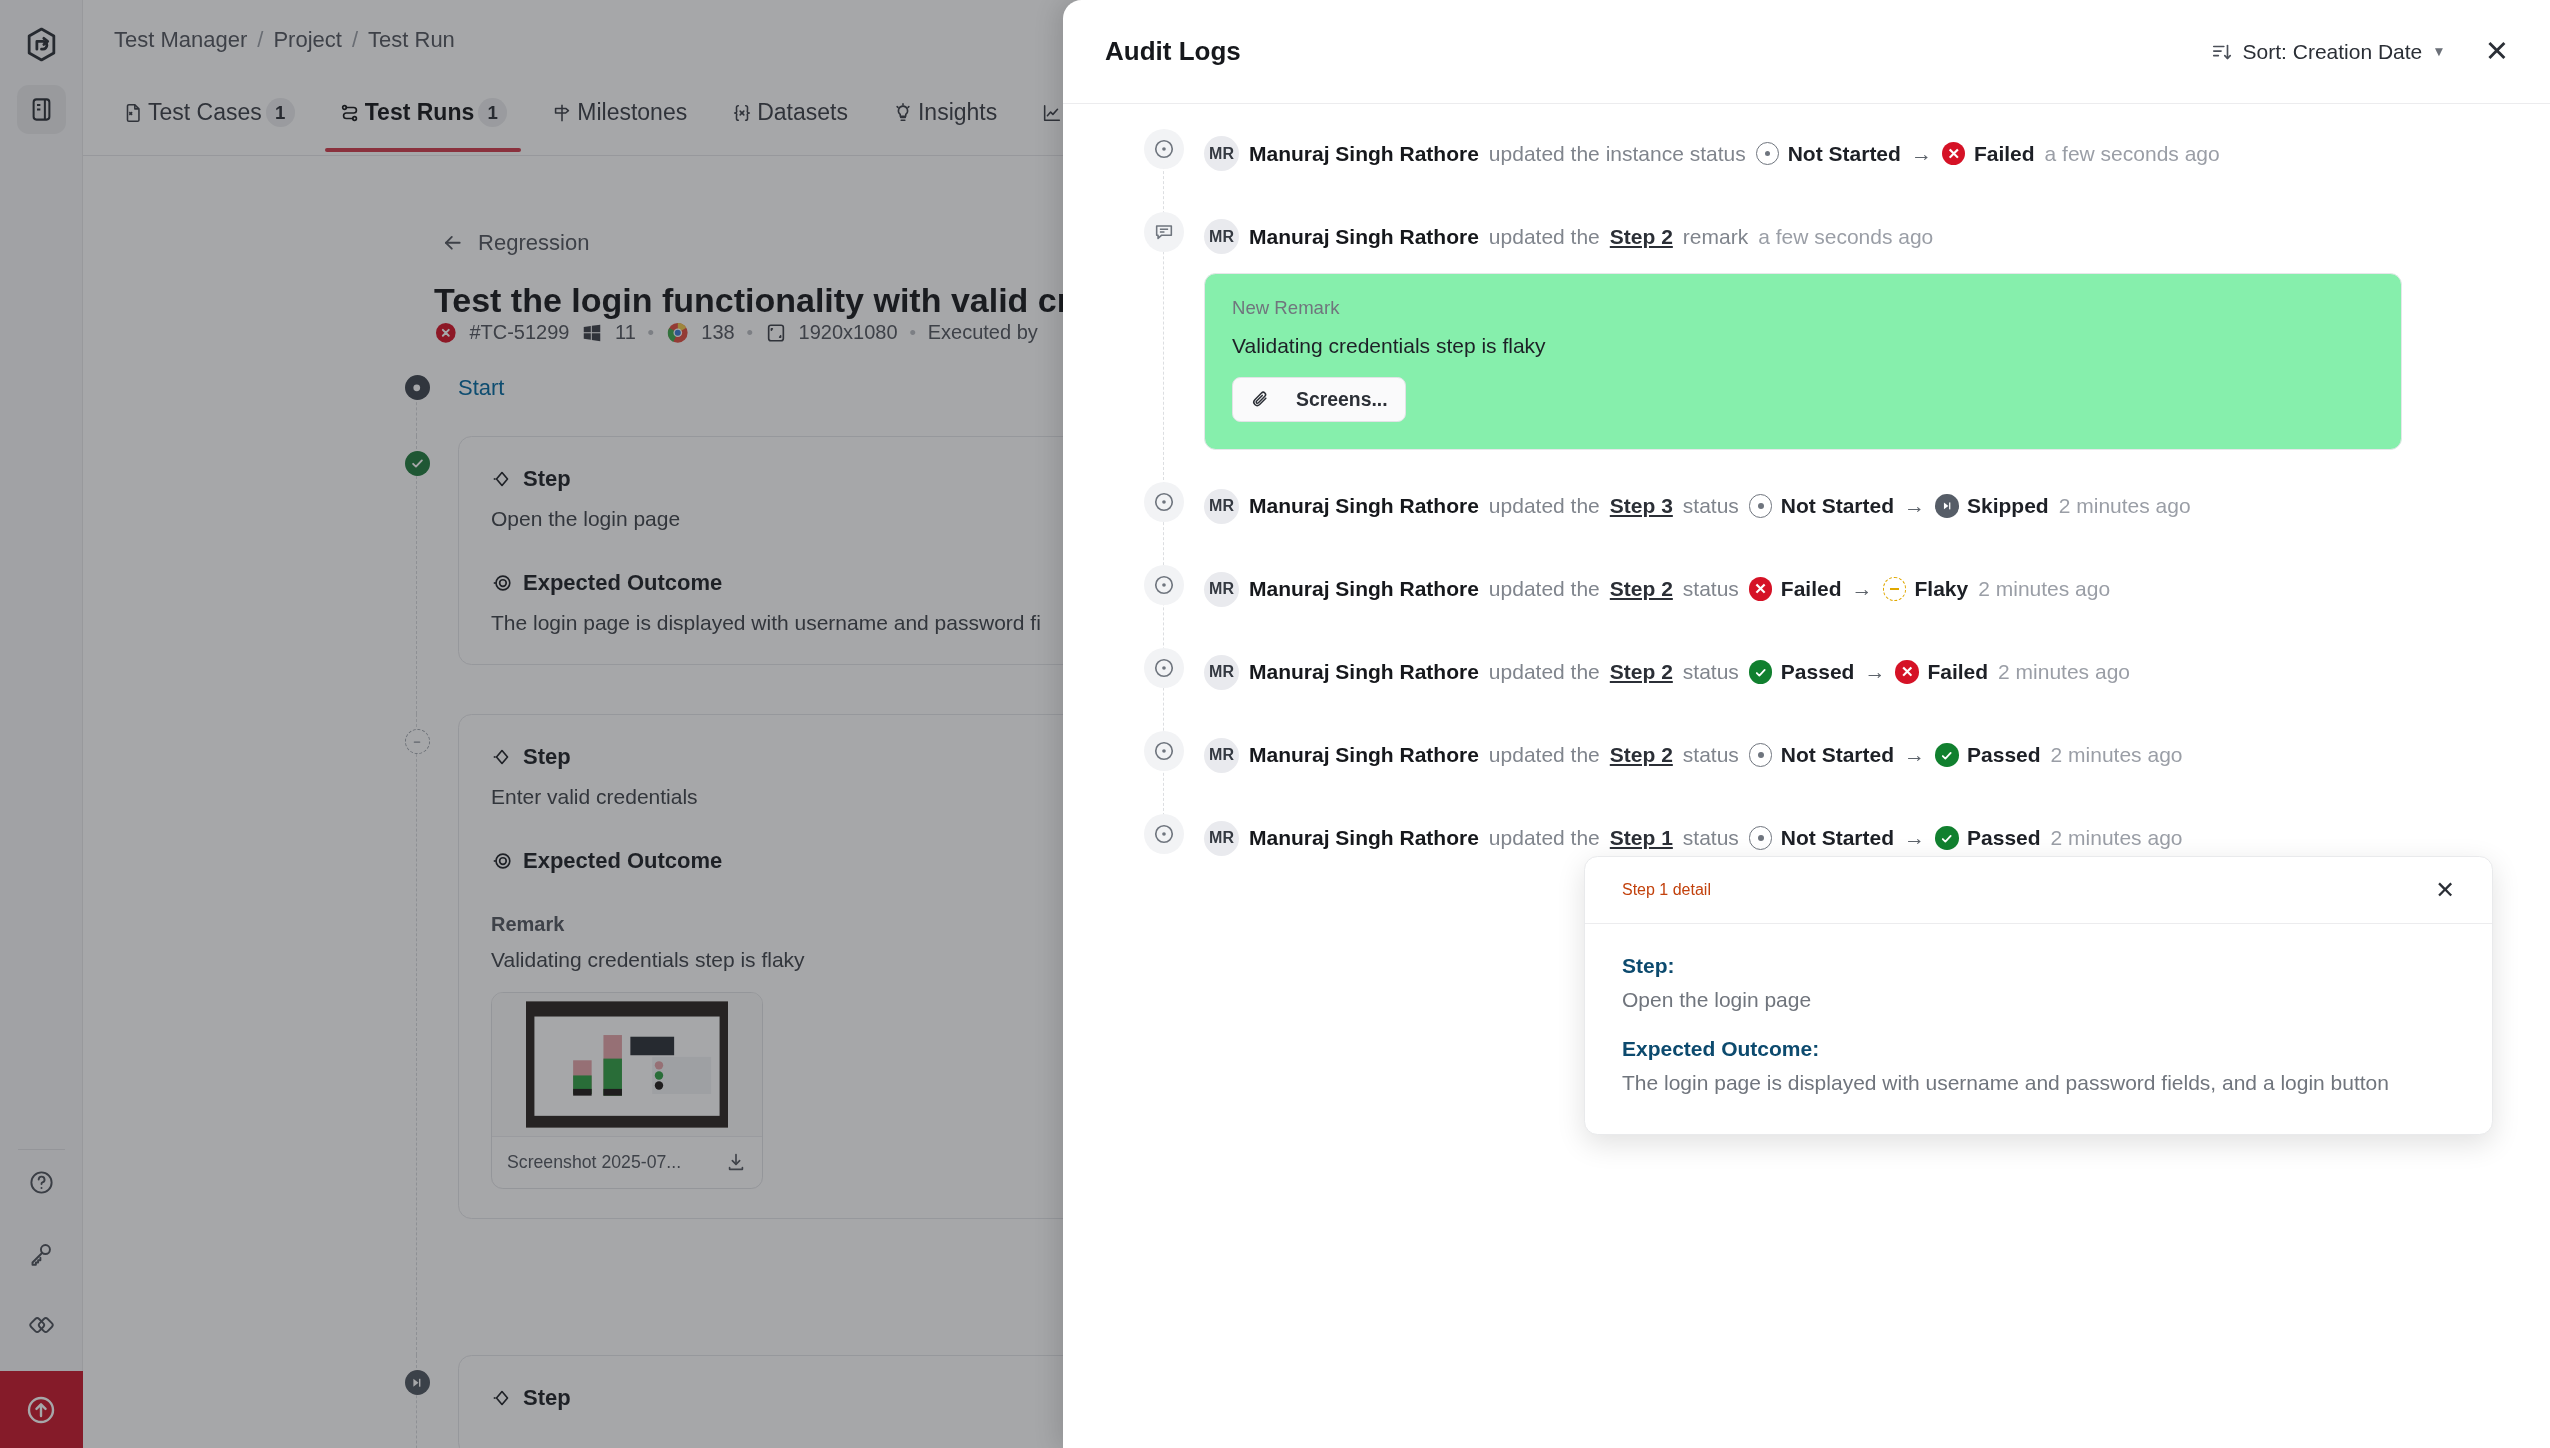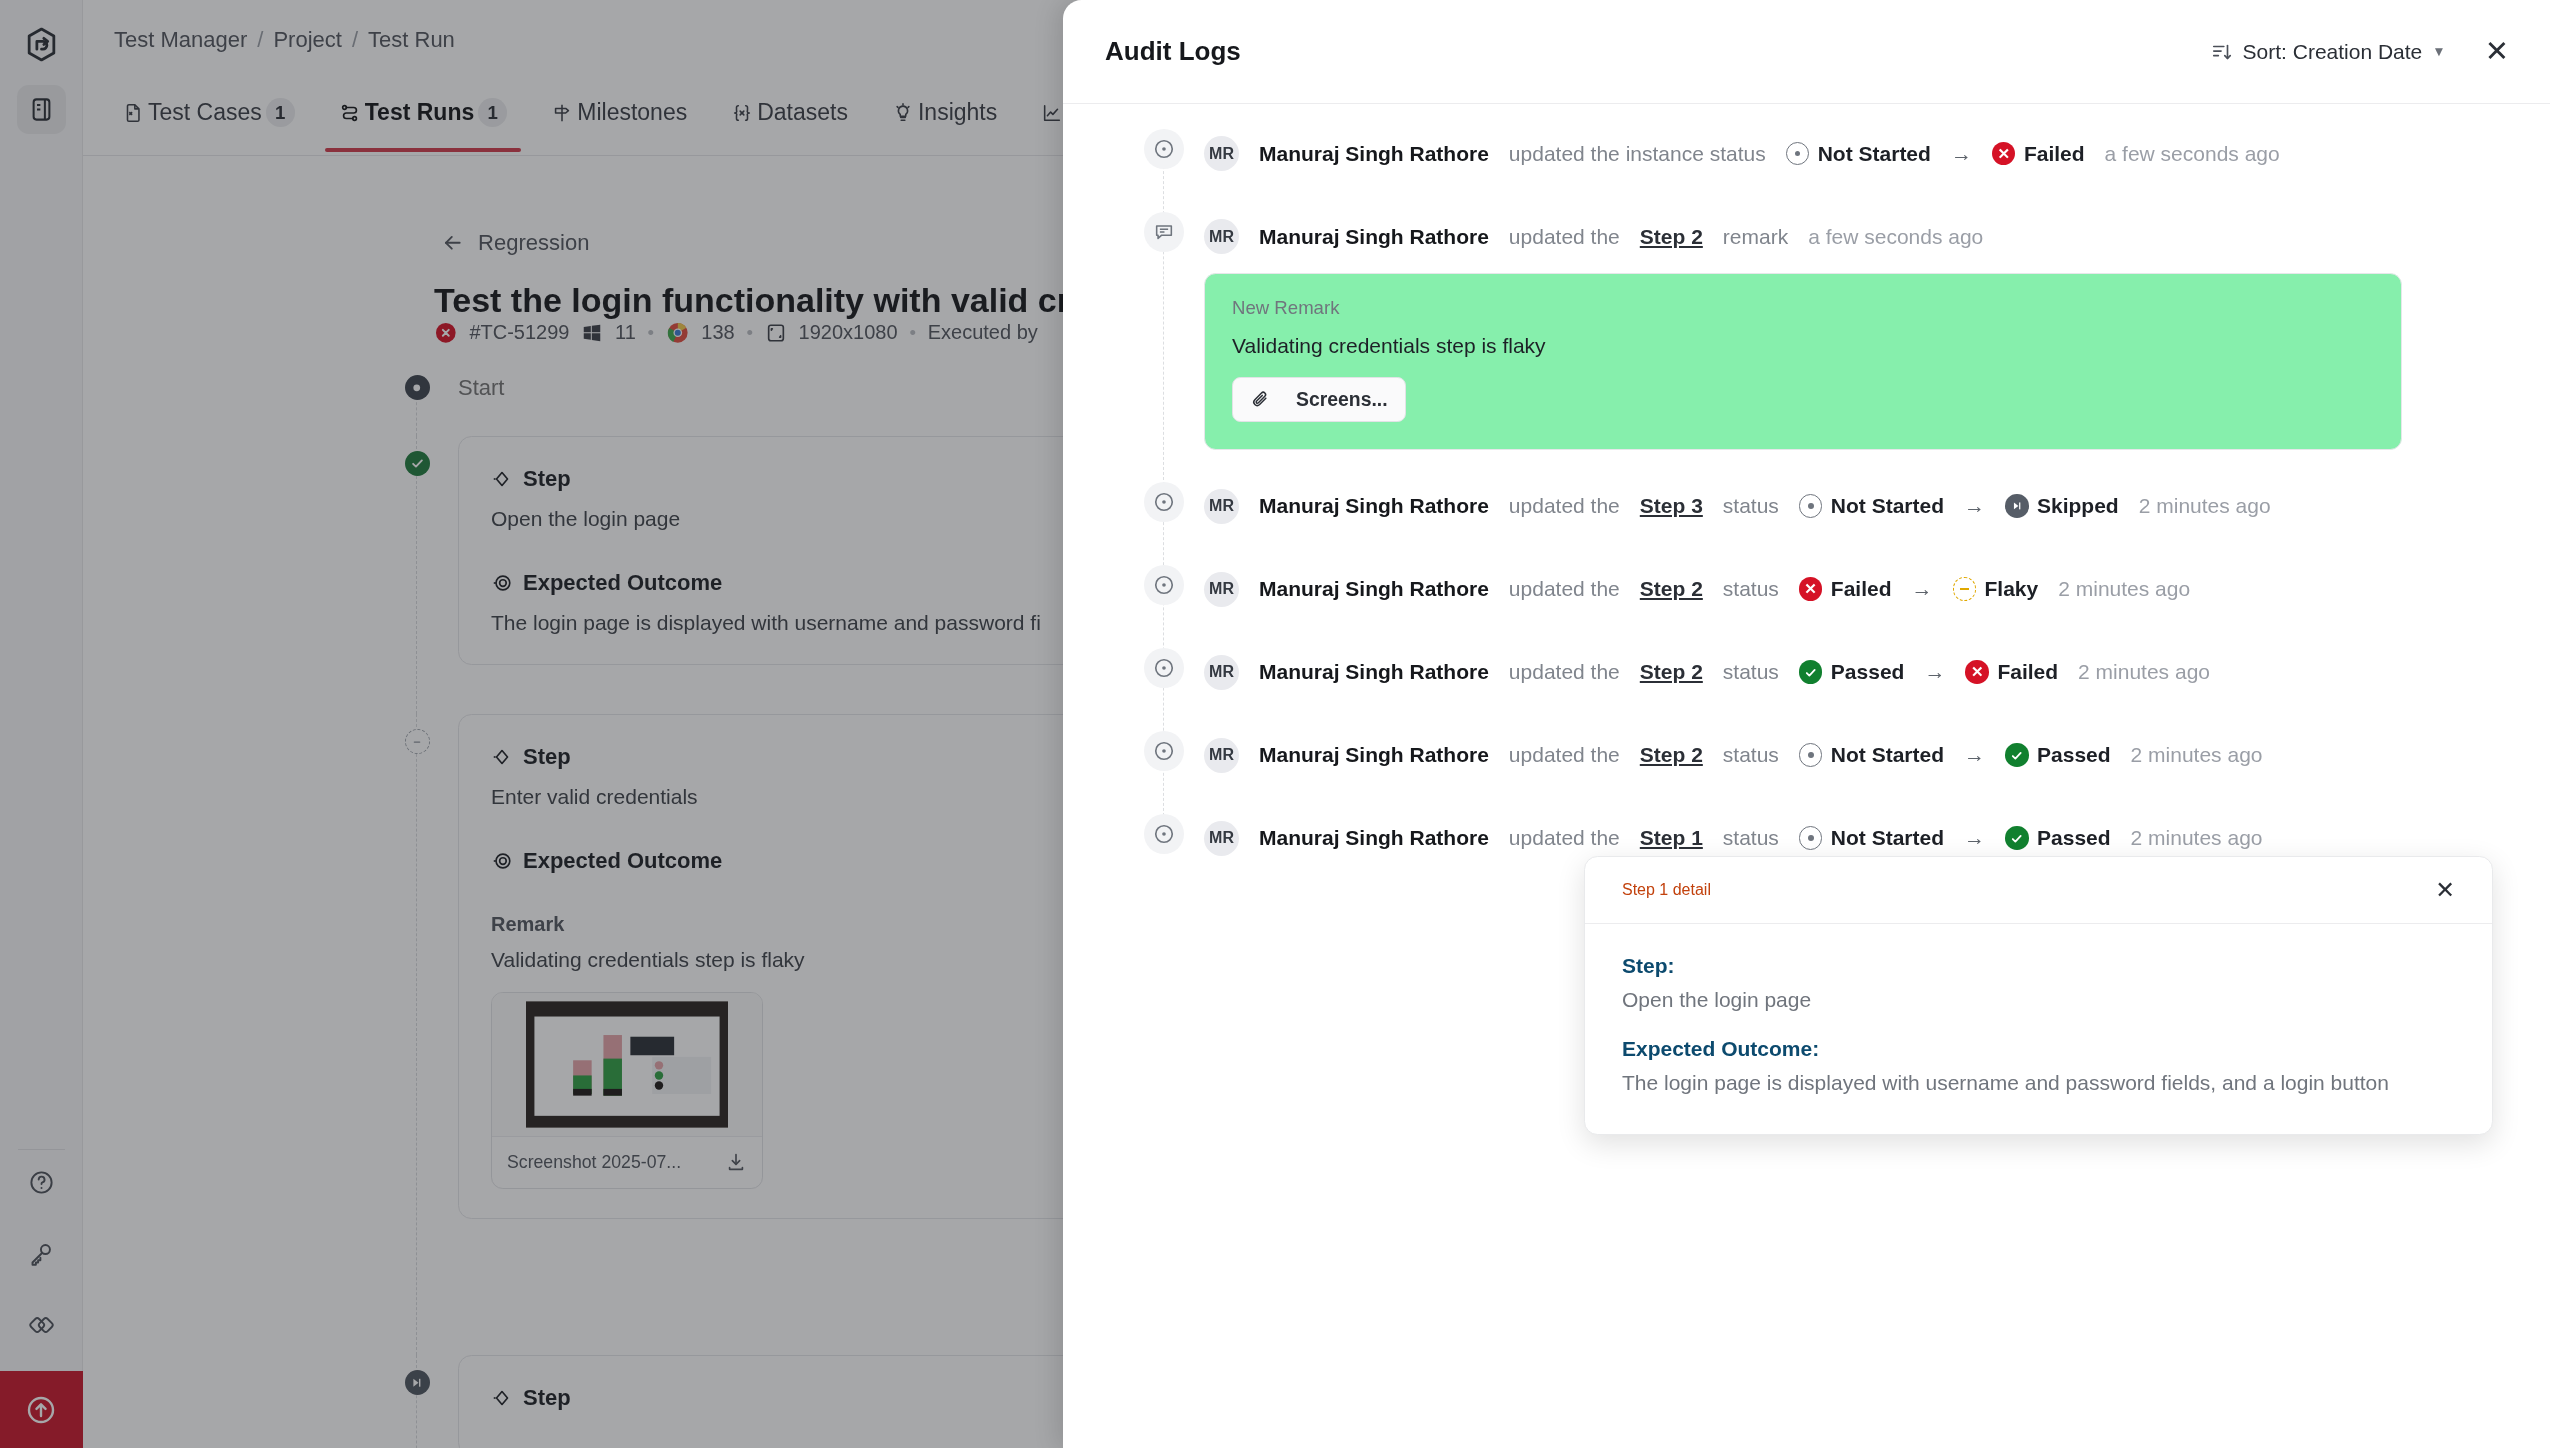--- a/index.html
+++ b/index.html
@@ -75,21 +75,21 @@
   .tl-row { position: relative; padding-left: 78px; }
   .tl-line { position: absolute; left: 36px; top: 0; bottom: 0; width: 1.7px; border-left: 1.7px dashed #d7d9dd; }
   .node {
     position: absolute; left: 24.5px; width: 25px; height: 25px; border-radius: 50%;
     display: flex; align-items: center; justify-content: center; background: #fff; z-index: 2;
   }
   .node.start { background: #3d444e; }
   .node.pass { background: #1e7a3c; }
   .node.flaky { background: #fff; border: 1.7px dashed #9aa0a8; }
   .node.skip { background: #4e555f; }
-  .tl-start-label { font-size: 22px; color: #737373; line-height: 25px; }
+  .tl-start-label { font-size: 22px; color: #0369a1; line-height: 25px; }
   .step-card {
     border: 0.8px solid #e5e6e9; border-radius: 13.5px; background: #fff;
     padding: 29px 32px; width: 759px;
   }
   .step-head { display: flex; align-items: center; gap: 10px; font-size: 22px; font-weight: 700; color: #1d2026; }
   .step-body { font-size: 21px; color: #3f434a; margin-top: 15px; }
   .step-sub { margin-top: 39px; }
   .remark-label { font-size: 20px; font-weight: 700; color: #53575f; margin-top: 39px; }
   .remark-text { font-size: 21px; color: #3f434a; margin-top: 11.8px; }
   .attach-card { margin-top: 20px; width: 272px; border: 0.8px solid #e2e3e6; border-radius: 11.8px; overflow: hidden; }
@@ -115,21 +115,21 @@
 
   .log-scroll { position: relative; flex: 1 1 auto; overflow: hidden; padding: 32px 0 0 0; }
   .log-list { position: relative; margin-left: 47px; }
   .log-axis { position: absolute; left: 53px; top: 0; bottom: 34px; width: 0; border-left: 1.7px dashed #dcdee1; }
 
   .log-item { position: relative; padding-left: 94px; min-height: 44px; margin-bottom: 39px; }
   .log-ico {
     position: absolute; left: 34px; top: -6.7px; width: 40px; height: 40px; border-radius: 50%;
     background: #f2f3f5; display: flex; align-items: center; justify-content: center; z-index: 2;
   }
-  .log-line { display: flex; align-items: center; gap: 20px; flex-wrap: nowrap; font-size: 21px; }
+  .log-line { display: flex; align-items: center; gap: 10px; flex-wrap: nowrap; font-size: 21px; }
   .avatar {
     width: 35px; height: 35px; border-radius: 50%; background: #e9eaee; color: #343941;
     display: flex; align-items: center; justify-content: center; font-size: 16px; font-weight: 700;
     flex: 0 0 auto;
   }
   .who { font-weight: 700; color: #16181c; }
   .muted { color: #80858d; }
   .steplink { color: #2b2f36; text-decoration: underline; font-weight: 600; }
   .badge { display: inline-flex; align-items: center; gap: 8.4px; font-weight: 700; color: #1d2026; }
   .badge .pill { width: 23.6px; height: 23.6px; border-radius: 50%; display:flex; align-items:center; justify-content:center; flex:0 0 auto; }

